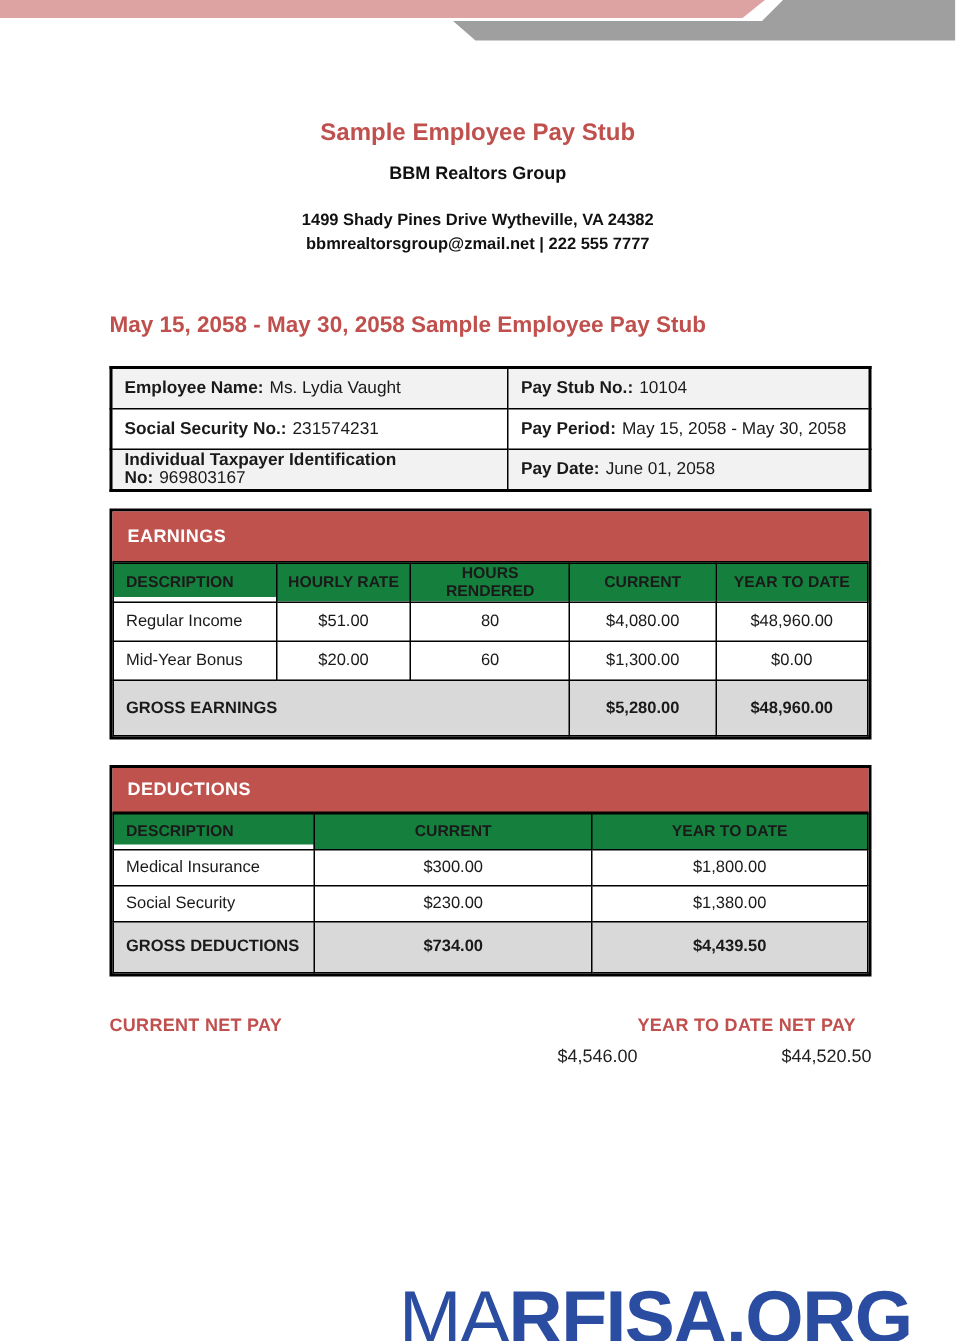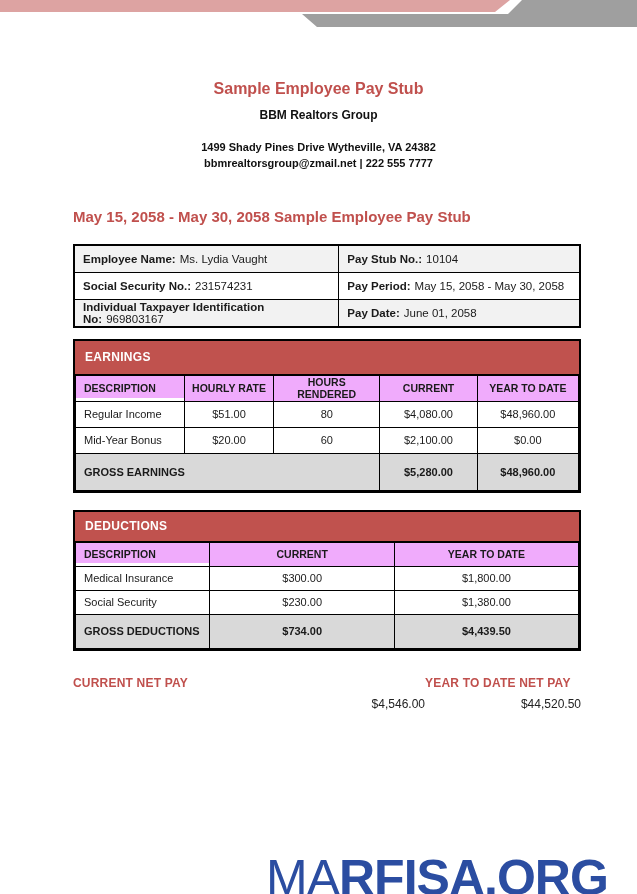--- a/index.html
+++ b/index.html
@@ -39,21 +39,21 @@
   .deductions-wrap{margin-top:17px;}
   .tbl-title{
     background:#c0524e;color:#fff;font-weight:bold;font-size:12px;
     padding-left:10px;display:flex;align-items:center;border-bottom:1px solid #000;
     letter-spacing:.3px;
   }
   .earnings-wrap .tbl-title{height:33px;}
   .deductions-wrap .tbl-title{height:29px;}
   .data-table{width:100%;font-size:11px;}
   .data-table th,.data-table td{border:1px solid #000;padding:0 6px;text-align:center;vertical-align:middle;}
-  .data-table th{background:#f0abfc;font-size:10.5px;height:25px;}
+  .data-table th{background:#15803d;font-size:10.5px;height:25px;}
   .data-table th.desc,.data-table td.desc{text-align:left;padding-left:8px;}
   .data-table th.desc{box-shadow:inset 0 -3px 0 #fff;}
   .data-table td{height:25px;background:#fff;}
   .deductions-wrap .data-table th{height:23px;}
   .deductions-wrap .data-table td{height:23px;}
   .total-row td{background:#d9d9d9 !important;font-weight:bold;}
   .earnings-wrap .total-row td{height:36px;}
   .deductions-wrap .total-row td{height:33px;}
   
   .e-c1{width:99px;} .e-c2{width:84px;} .e-c3{width:101px;} .e-c4{width:92px;} .e-c5{width:96px;}
@@ -143,21 +143,21 @@
           <td class="desc">Regular Income</td>
           <td>$51.00</td>
           <td>80</td>
           <td>$4,080.00</td>
           <td>$48,960.00</td>
         </tr>
         <tr>
           <td class="desc">Mid-Year Bonus</td>
           <td>$20.00</td>
           <td>60</td>
-          <td>$2,100.00</td>
+          <td>$1,300.00</td>
           <td>$0.00</td>
         </tr>
         <tr class="total-row">
           <td class="desc" colspan="3">GROSS EARNINGS</td>
           <td>$5,280.00</td>
           <td>$48,960.00</td>
         </tr>
       </tbody>
     </table>
   </div>

